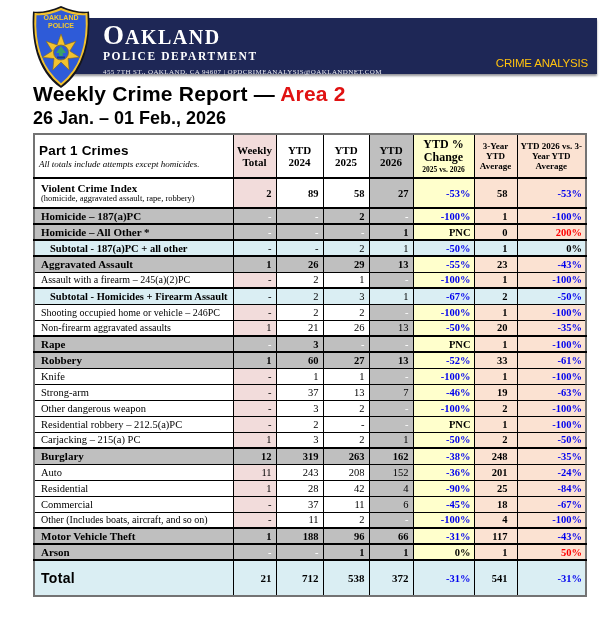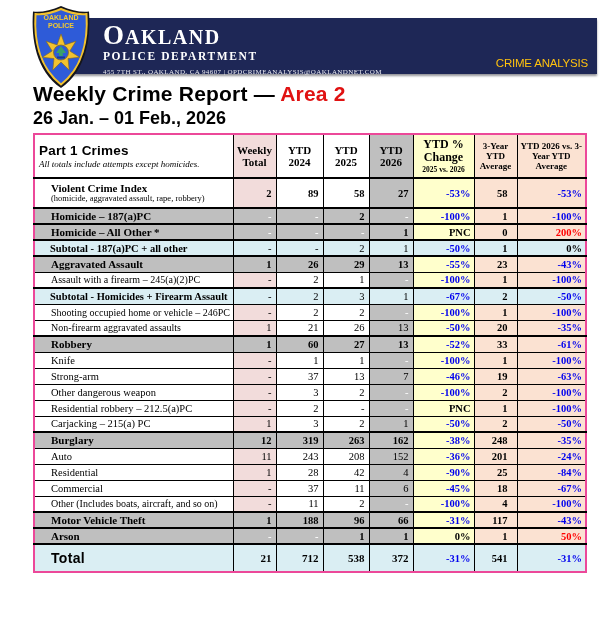--- a/index.html
+++ b/index.html
@@ -26,43 +26,43 @@
   .badge{ position:absolute; left:31px; top:5px; width:60px; height:84px; }
   
   .title-block{ position:absolute; left:33px; top:82px; font-family:"Liberation Sans", sans-serif; }
   .title-line1{ font-size:21px; font-weight:bold; letter-spacing:.2px; line-height:1.1; }
   .title-area{ color:#e01212; }
   .title-line2{ font-size:18px; font-weight:bold; margin-top:3px; }
   
   table.crime{
     position:absolute; left:33px; top:133px; width:552px;
     border-collapse:collapse; table-layout:fixed;
-    border:2px solid #ec4899;
+    border:2px solid #737373;
   }
   .crime th, .crime td{ border:1.5px solid #000; padding:0; overflow:hidden; }
   .crime thead tr{ height:44px; }
   .crime th{ border-bottom-width:2px; vertical-align:middle; text-align:center;
              font-size:11px; font-weight:bold; line-height:1.12; }
   th.h-label{ background:#fff; text-align:left; vertical-align:middle; padding-left:4px;}
   .part-title{ font-family:"Liberation Sans", sans-serif; font-size:13.5px; font-weight:bold; letter-spacing:.2px;}
   .part-note{ font-size:9px; font-style:italic; font-weight:normal; margin-top:1px;}
   th.h-weekly{ background:#f2dcdb; }
   th.h-ytd{ background:#ffffff; }
   th.h-gray{ background:#bfbfbf; }
   th.h-pct{ background:#ffffcc; font-size:12px; }
   th.h-pct .subnote{ font-size:7.5px; margin-top:1px; }
   th.h-avg{ background:#fbe2d2; font-size:9px; }
   th.h-vs{ background:#fbe2d2; font-size:9px; }
   
   .crime tbody tr{ height:16px; }
   .crime tbody tr.index{ height:30px; }
-  .crime tbody tr.total{ height:28px; }
+  .crime tbody tr.total{ height:36px; }
   .crime tbody tr.category td, .crime tbody tr.subtotal td,
   .crime tbody tr.total td, .crime tbody tr.index td{ border-top-width:2px; }
-  td.c-label{ text-align:left; padding-left:16px; background:#fff; }
+  td.c-label{ text-align:left; padding-left:6px; background:#fff; }
   td.c-val{ text-align:right; padding-right:4px; font-size:10.5px; background:#fff;}
   td.c-pct{ text-align:right; padding-right:3px; font-size:10.5px; font-weight:bold; background:#ffffcc;}
   td.c-avg{ text-align:right; padding-right:9px; font-size:10.5px; font-weight:bold; background:#fbe2d2;}
   td.c-vs{ text-align:right; padding-right:3px; font-size:10.5px; font-weight:bold; background:#fbe2d2;}
   
   tr.index td.c-label{ font-size:11px; font-weight:bold; line-height:1.05;}
   tr.index .sublabel{ font-size:8.5px; font-weight:normal; line-height:1.05;}
   tr.index td.c-val{ font-weight:bold; }
   tr.index td.c1{ background:#f2dcdb; } tr.index td.c4{ background:#bfbfbf; }
   tr.category td{ background:#bfbfbf; }
@@ -229,20 +229,30 @@
         <td class="c-label"><span>Non-firearm aggravated assaults</span></td>
         <td class="c-val c1">1</td>
         <td class="c-val c2">21</td>
         <td class="c-val c3">26</td>
         <td class="c-val c4">13</td>
         <td class="c-pct t-blue">-50%</td>
         <td class="c-avg">20</td>
         <td class="c-vs t-blue">-35%</td>
       </tr>
       <tr class="category">
+        <td class="c-label"><span>Rape</span></td>
+        <td class="c-val c1 dash">-</td>
+        <td class="c-val c2">3</td>
+        <td class="c-val c3 dash">-</td>
+        <td class="c-val c4 dash">-</td>
+        <td class="c-pct t-black">PNC</td>
+        <td class="c-avg">1</td>
+        <td class="c-vs t-blue">-100%</td>
+      </tr>
+      <tr class="category">
         <td class="c-label"><span>Robbery</span></td>
         <td class="c-val c1">1</td>
         <td class="c-val c2">60</td>
         <td class="c-val c3">27</td>
         <td class="c-val c4">13</td>
         <td class="c-pct t-blue">-52%</td>
         <td class="c-avg">33</td>
         <td class="c-vs t-blue">-61%</td>
       </tr>
       <tr class="sub">

